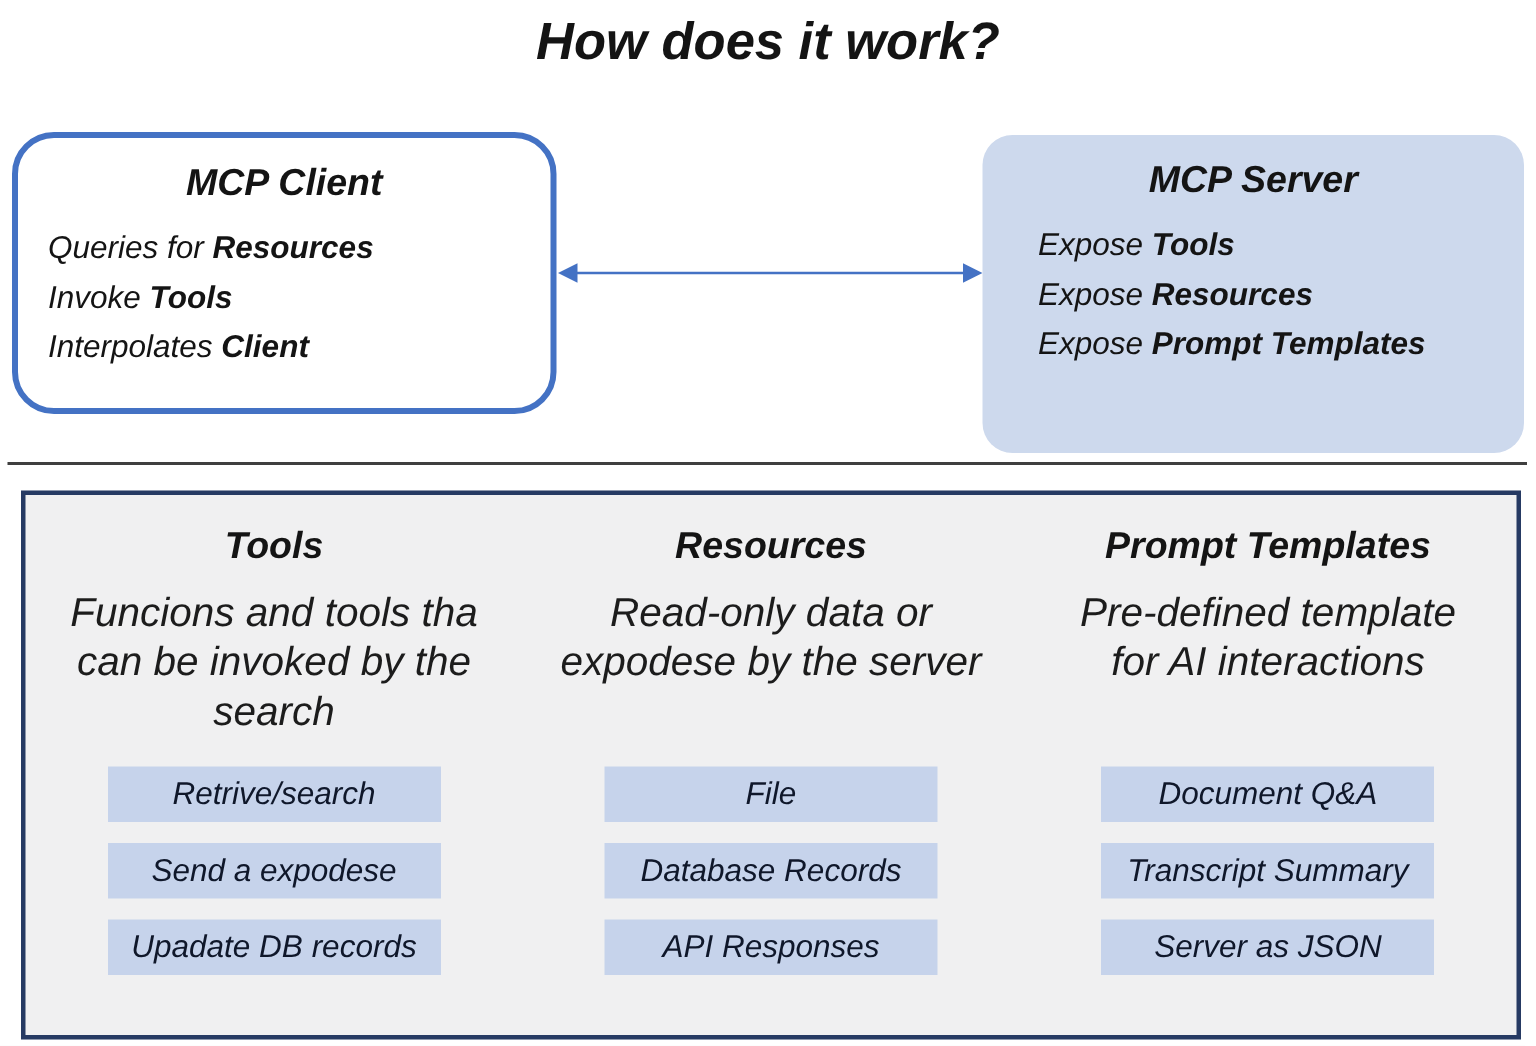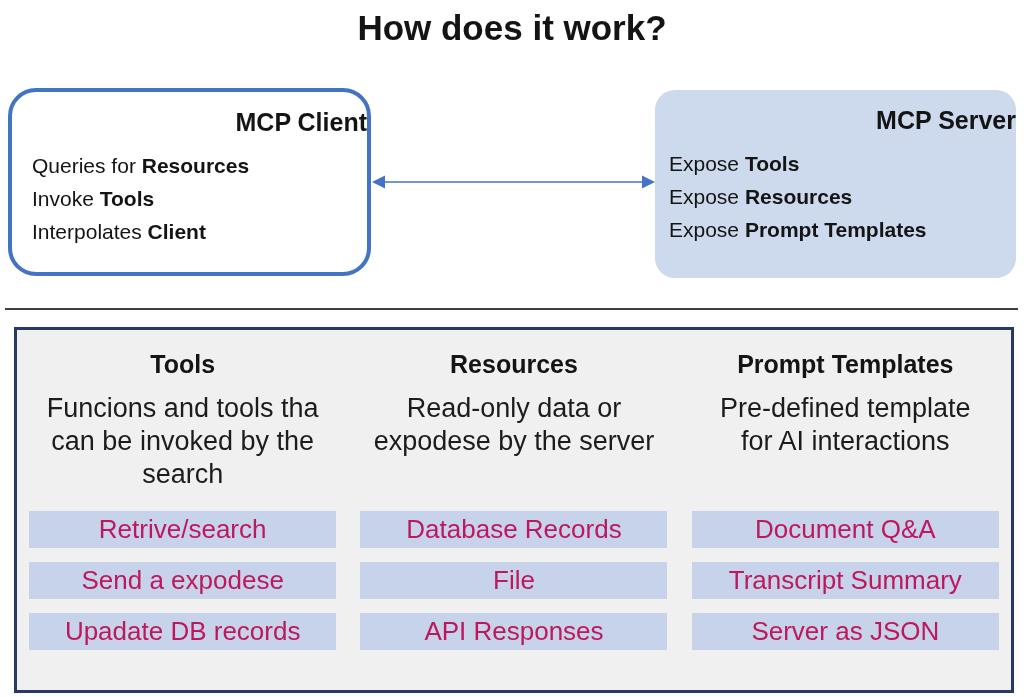--- a/index.html
+++ b/index.html
@@ -8,20 +8,21 @@
     background: #ffffff;
     font-family: "Liberation Sans", sans-serif;
     color: #1c1c1c;
   }
   .stage {
     position: relative;
     width: 1024px;
     height: 697px;
     background: #ffffff;
     overflow: hidden;
+    font-style: italic;
   }
   .main-title {
     position: absolute;
     top: 8px;
     left: 0;
     width: 100%;
     text-align: center;
     font-size: 35px;
     font-weight: bold;
     letter-spacing: 0px;
@@ -37,41 +38,41 @@
     box-sizing: border-box;
     background: #ffffff;
     border: 4px solid #4472C4;
     border-radius: 28px;
   }
   .server-box {
     position: absolute;
     left: 655px;
     top: 90px;
     width: 361px;
-    height: 188px;
+    height: 212px;
     box-sizing: border-box;
     background: #CDD9ED;
     border-radius: 20px;
   }
   .box-title {
     margin-top: 16px;
-    text-align: right;
+    text-align: center;
     font-size: 25px;
     font-weight: bold;
     color: #141414;
   }
   .box-lines {
     margin-top: 12px;
     padding-left: 20px;
     font-size: 21px;
     line-height: 33px;
     color: #141414;
   }
   .box-lines .bold { font-weight: bold; }
-  .server-box .box-lines { padding-left: 14px; }
+  .server-box .box-lines { padding-left: 37px; }
   
   .arrow-wrap {
     position: absolute;
     left: 371px;
     top: 170px;
     width: 285px;
     height: 24px;
   }
   
   .divider {
@@ -113,26 +114,26 @@
     color: #1c1c1c;
   }
   .chips {
     margin-top: 11px;
     display: flex;
     flex-direction: column;
     align-items: center;
     gap: 14px;
   }
   .chip {
-    width: 307px;
+    width: 222px;
     height: 37px;
     line-height: 37px;
     background: #C6D3EB;
-    font-size: 26px;
-    color: #be185d;
+    font-size: 21px;
+    color: #0f172a;
     text-align: center;
   }
 </style>
 </head>
 <body>
 
 <div class="stage">
 
   <div class="main-title">How does it work?</div>
 
@@ -180,22 +181,22 @@
       </div>
     </div>
 
     <div class="col">
       <div class="col-header">Resources</div>
       <div class="col-desc">
         <div>Read-only data or</div>
         <div>expodese by the server</div>
       </div>
       <div class="chips">
+        <div class="chip">File</div>
         <div class="chip">Database Records</div>
-        <div class="chip">File</div>
         <div class="chip">API Responses</div>
       </div>
     </div>
 
     <div class="col">
       <div class="col-header">Prompt Templates</div>
       <div class="col-desc">
         <div>Pre-defined template</div>
         <div>for AI interactions</div>
       </div>

